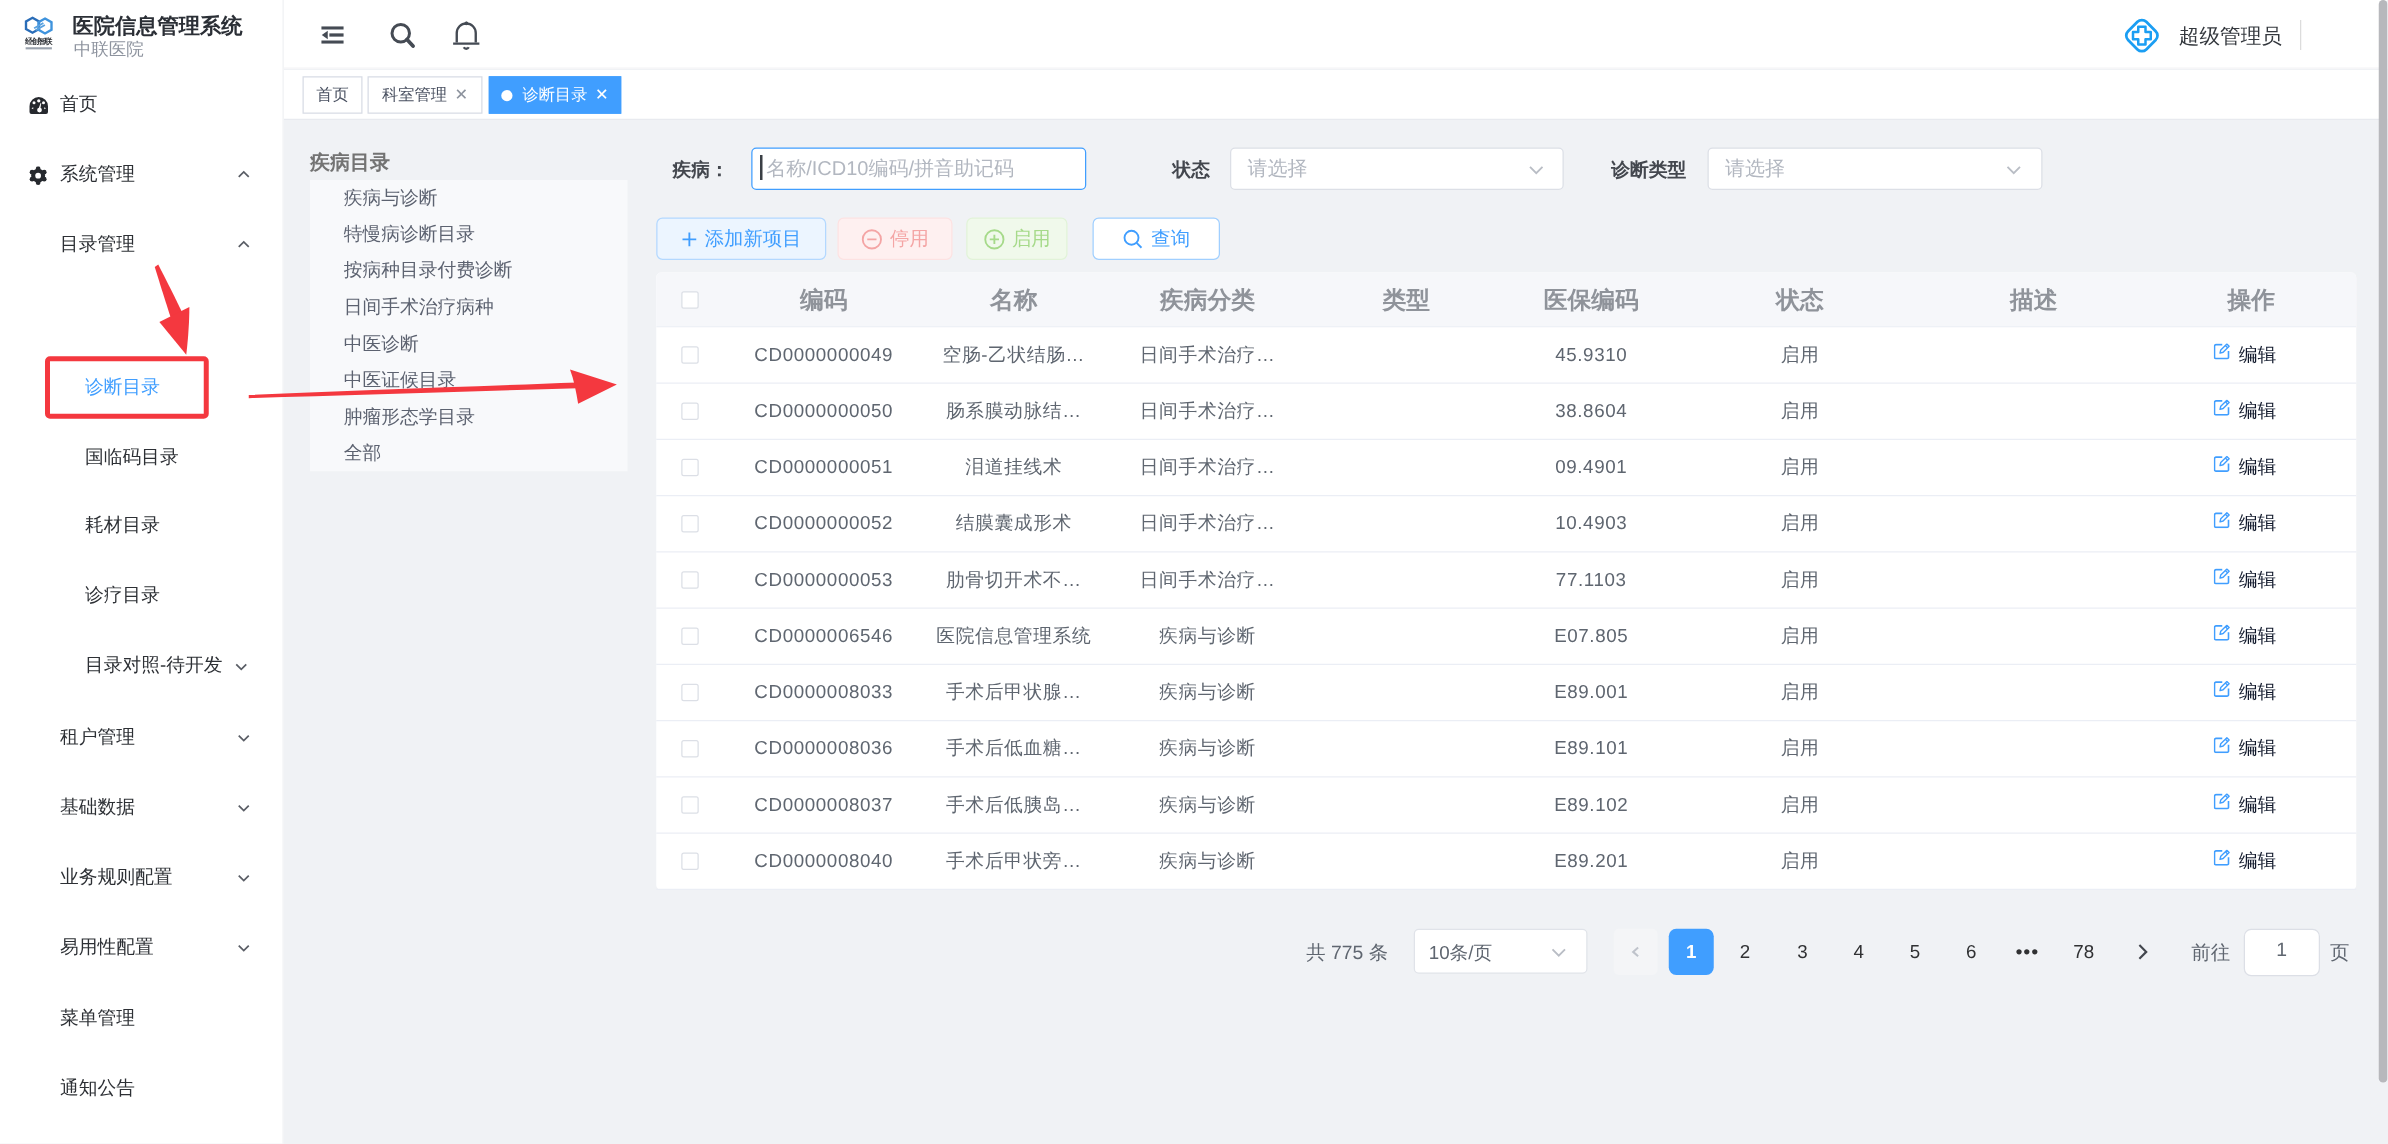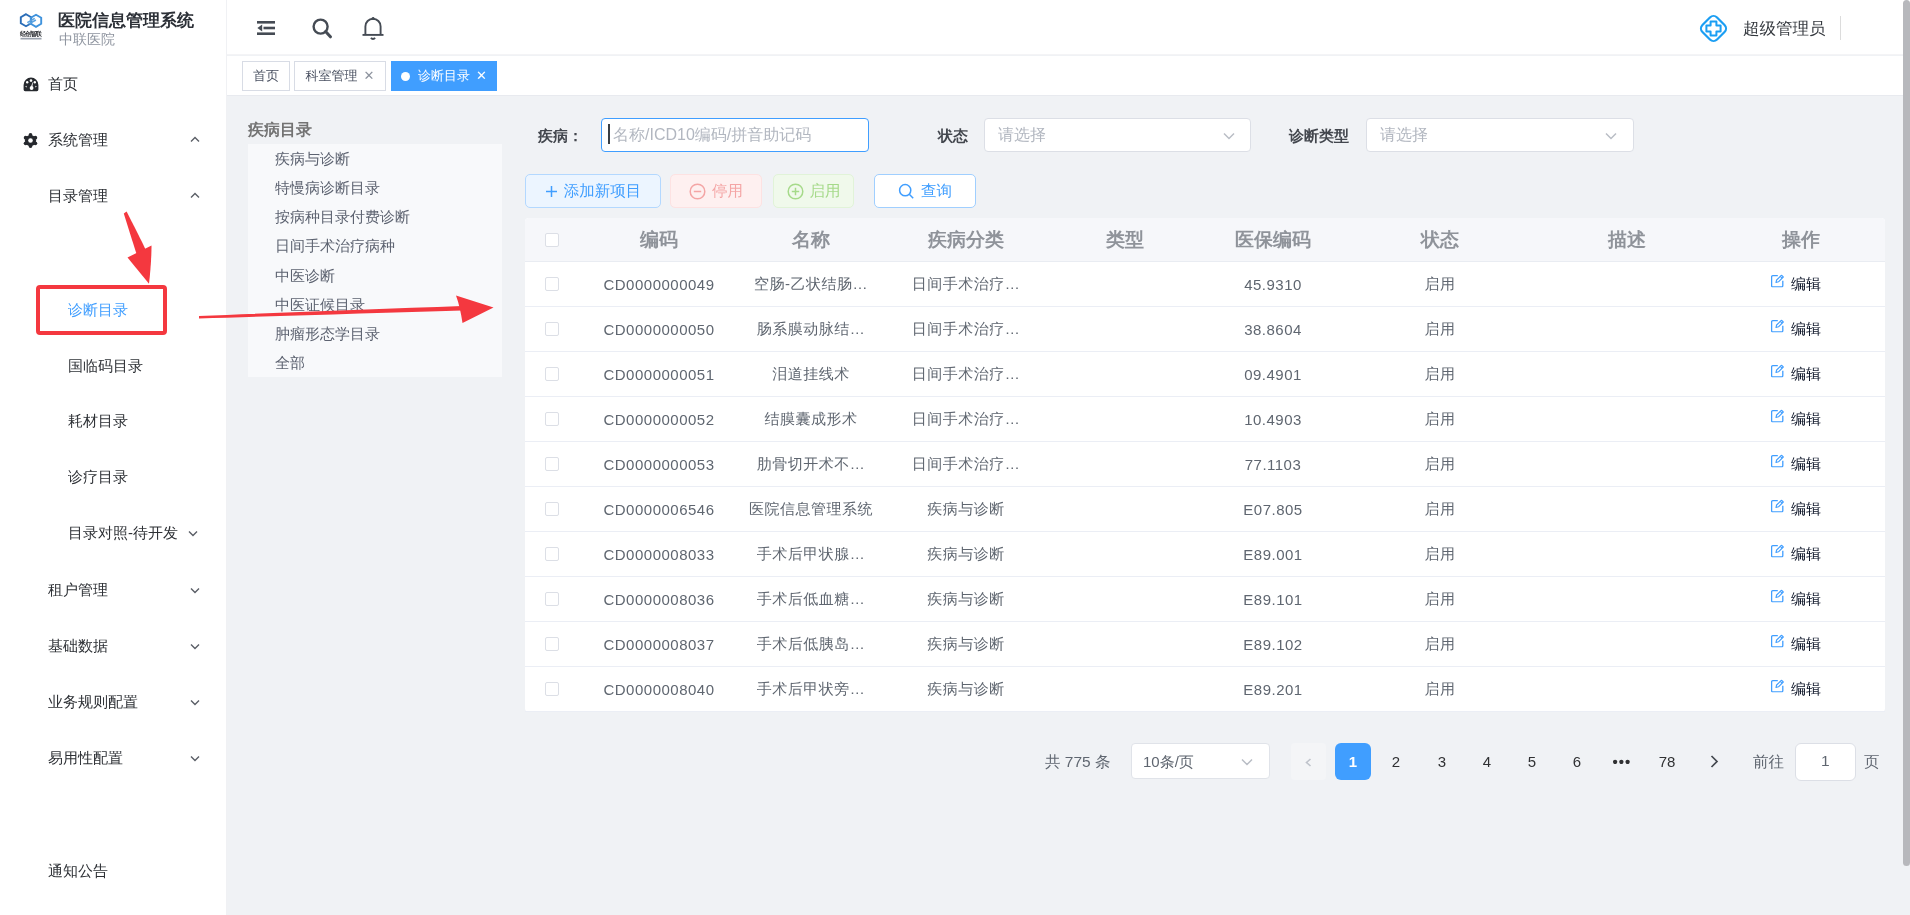--- a/index.html
+++ b/index.html
@@ -161,20 +161,23 @@
     <svg class="arr" viewBox="0 0 12 12">
         <path d="M2 4.5 L6 8.5 L10 4.5" fill="none" stroke="#5a5e66" stroke-width="1.4"></path>
       </svg>
   </div>
   <div class="mi" style="top:730px">
       <span class="t">易用性配置</span>
     <svg class="arr" viewBox="0 0 12 12">
         <path d="M2 4.5 L6 8.5 L10 4.5" fill="none" stroke="#5a5e66" stroke-width="1.4"></path>
       </svg>
   </div>
+  <div class="mi" style="top:787px">
+      <span class="t">菜单管理</span>
+    </div>
   <div class="mi" style="top:843px">
       <span class="t">通知公告</span>
     </div>
 </div>
 
 <div id="treetitle">疾病目录</div>
 <div id="treepanel">
   <div class="ti" style="top:0px">疾病与诊断</div>
   <div class="ti" style="top:29px">特慢病诊断目录</div>
   <div class="ti" style="top:58px">按病种目录付费诊断</div>

